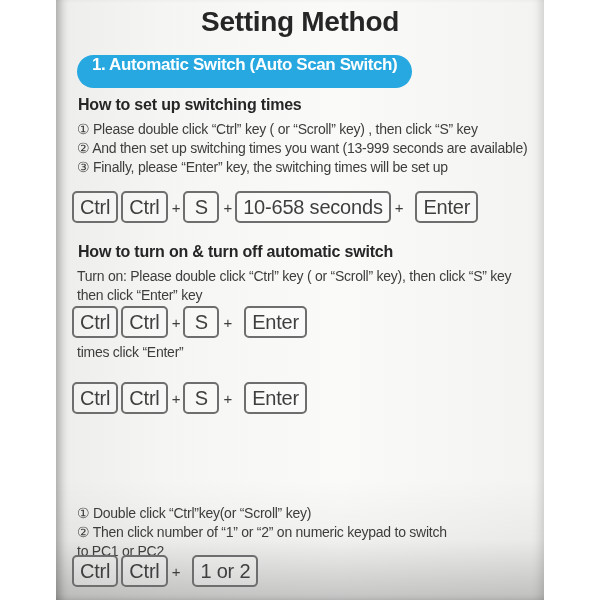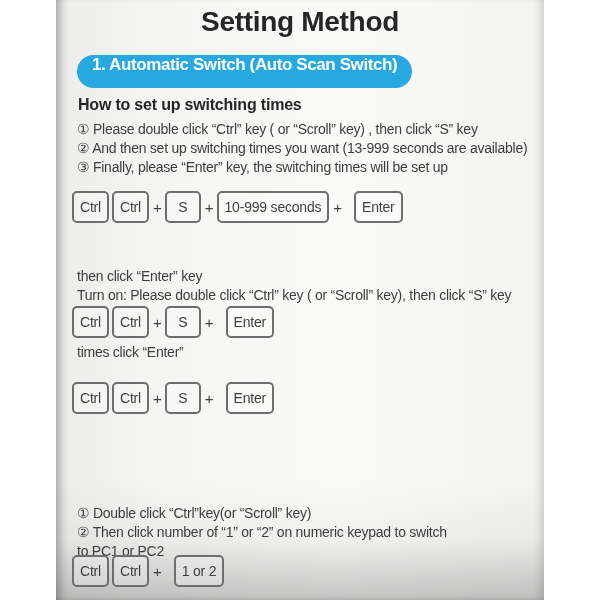--- a/index.html
+++ b/index.html
@@ -61,21 +61,21 @@
   }
   .kr-1 { top: 191px; }
   .kr-2 { top: 306px; }
   .kr-3 { top: 382px; }
   .kr-4 { top: 555px; }
   .key {
     display: inline-flex; align-items: center; justify-content: center;
     min-width: 36px; height: 32px;
     padding: 0 6px;
     border: 2px solid #6e6e6e; border-radius: 5px;
-    font-size: 14px; color: #3f3f3f;
+    font-size: 20px; color: #3f3f3f;
     letter-spacing: -0.2px; white-space: nowrap;
     background: rgba(255,255,255,0.25);
     margin-right: 3px;
     text-align: center;
   }
   .keyrow .key:last-child { margin-right: 0; margin-left: 9px; }
   .plus {
     font-size: 15px; color: #3d3d3d;
     margin: 0 2px 0 0; padding: 0 1px;
   }
@@ -98,29 +98,30 @@
     <div>② And then set up switching times you want (13-999 seconds are available)</div>
     <div>③ Finally, please “Enter” key, the switching times will be set up</div>
   </div>
 
   <div class="keyrow kr-1">
     <span class="key">Ctrl</span>
     <span class="key">Ctrl</span>
     <span class="plus">+</span>
     <span class="key">S</span>
     <span class="plus">+</span>
-    <span class="key">10-999 seconds</span>
+    <span class="key">10-658 seconds</span>
     <span class="plus">+</span>
     <span class="key">Enter</span>
   </div>
 
+  <div class="subheading h-onoff">How to turn on &amp; turn off automatic switch</div>
 
   <div class="bodytext para-on">
+    <div>Turn on: Please double click “Ctrl” key ( or “Scroll” key), then click “S” key</div>
     <div>then click “Enter” key</div>
-    <div>Turn on: Please double click “Ctrl” key ( or “Scroll” key), then click “S” key</div>
   </div>
 
   <div class="keyrow kr-2">
     <span class="key">Ctrl</span>
     <span class="key">Ctrl</span>
     <span class="plus">+</span>
     <span class="key">S</span>
     <span class="plus">+</span>
     <span class="key">Enter</span>
   </div>

